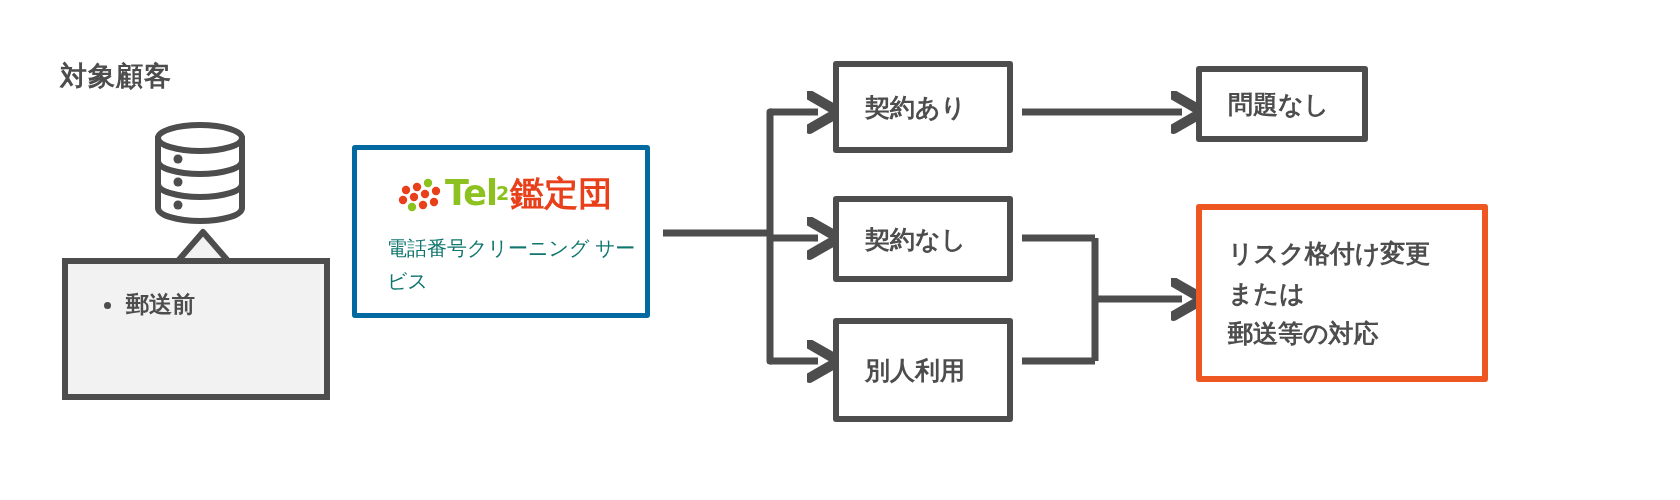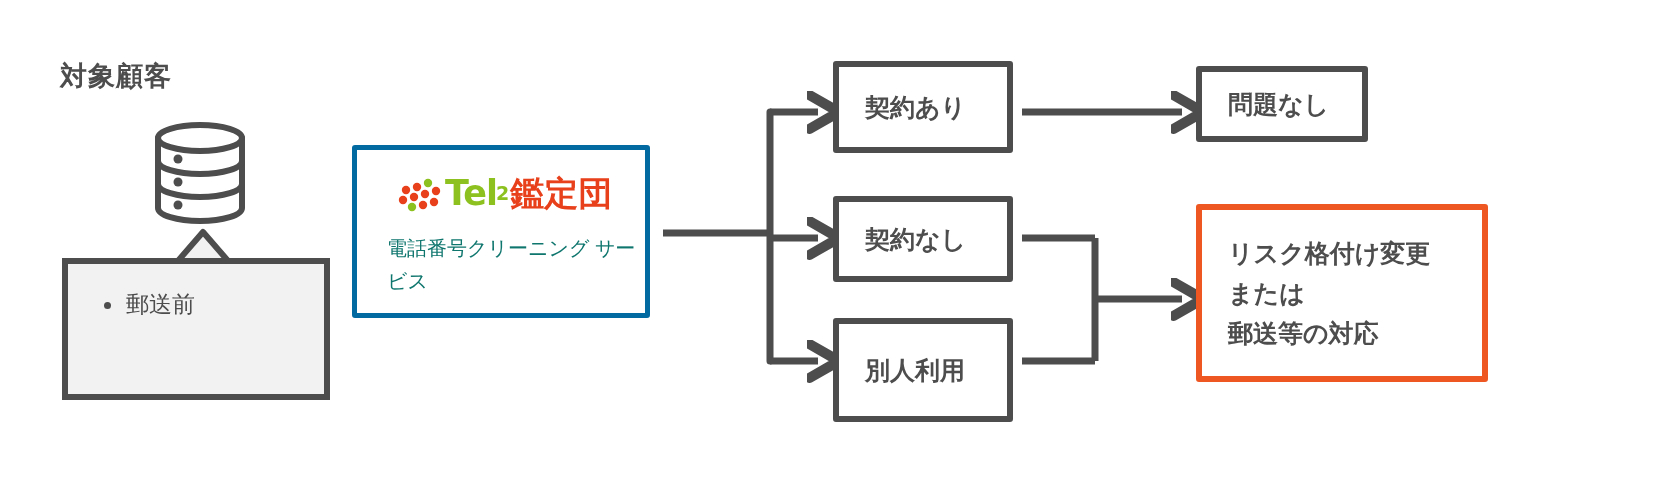--- a/index.html
+++ b/index.html
@@ -61,21 +61,21 @@
     position: absolute;
     left: 0;
     top: 0;
     margin: 0;
     padding: 22px 0 0 34px;
     list-style: none;
   }
   #callout-list li {
     position: relative;
     font-size: 23px;
-    font-weight: normal;
+    font-weight: bold;
     color: #4d4d4d;
     line-height: 37px;
     padding-left: 24px;
     white-space: nowrap;
   }
   #callout-list li::before {
     content: "";
     position: absolute;
     left: 2px;
     top: 16px;

